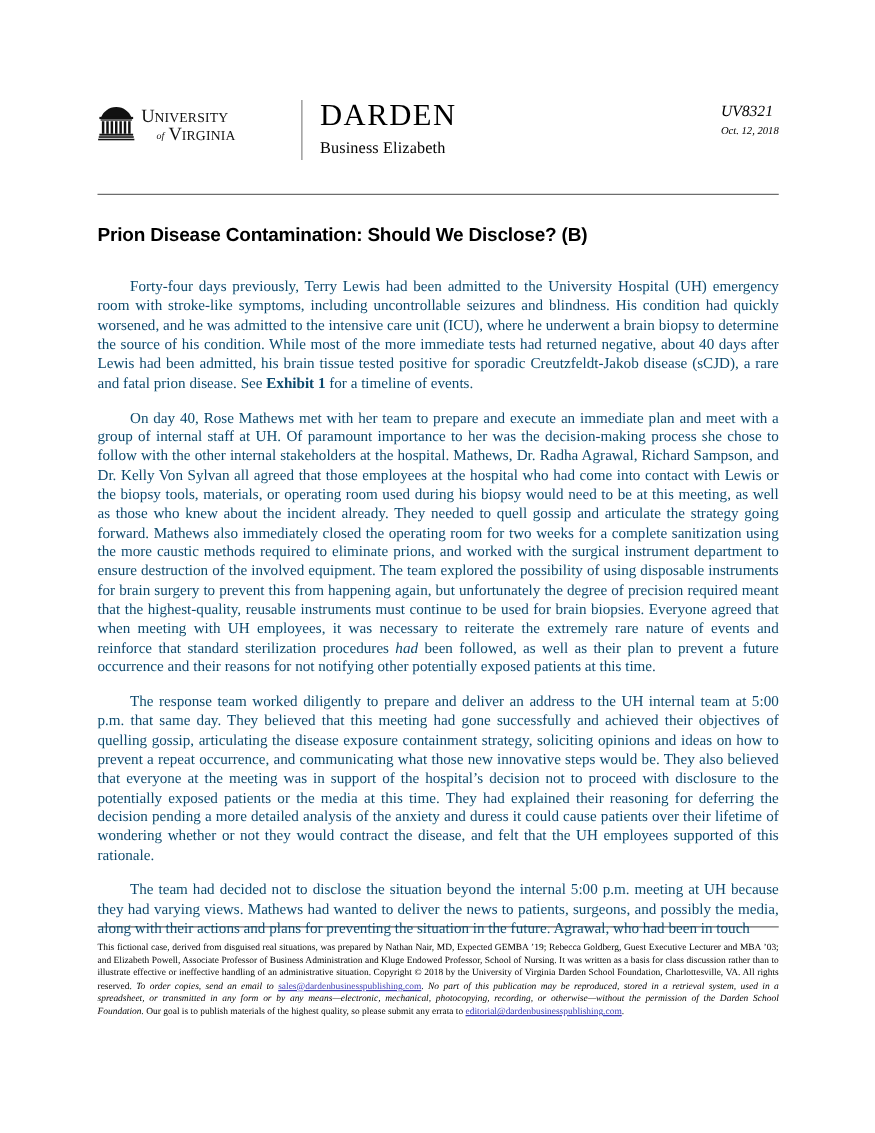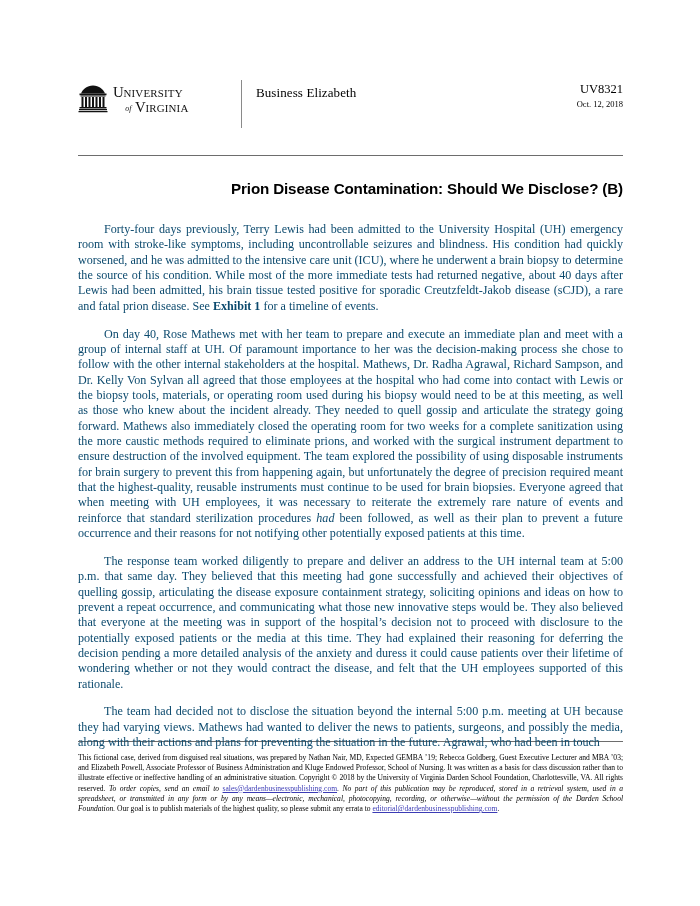--- a/index.html
+++ b/index.html
@@ -84,22 +84,23 @@
   }
   .darden-sub {
     font-family: "Liberation Serif", "DejaVu Serif", serif;
     font-size: 13px;
     letter-spacing: 0.1px;
     margin-top: 4px;
     color: #000;
   }
 
   .doc-meta {
-    text-align: right;
+    text-align: left;
     padding-top: 2px;
+    font-style: italic;
   }
   .doc-number {
     font-family: "Liberation Serif", "DejaVu Serif", serif;
     font-size: 12.5px;
     line-height: 1.25;
     color: #000;
   }
   .doc-date {
     font-family: "Liberation Serif", "DejaVu Serif", serif;
     font-size: 8.5px;
@@ -125,21 +126,21 @@
     height: 1px;
     background: #6d6d6d;
   }
 
   
   .doc-title {
     position: absolute;
     left: 78px;
     top: 170px;
     width: 545px;
-    text-align: right;
+    text-align: left;
     font-family: "Liberation Sans", "DejaVu Sans", sans-serif;
     font-weight: bold;
     font-size: 15.2px;
     letter-spacing: -0.15px;
     color: #000;
   }
 
   
   .body-copy {
     position: absolute;
@@ -215,20 +216,21 @@
             <text x="14" y="31" font-family="Liberation Serif, DejaVu Serif, serif" font-size="9" font-style="italic" fill="#111">of</text>
             <text x="25" y="32" font-family="Liberation Serif, DejaVu Serif, serif" font-size="17" fill="#111">V</text>
             <text x="37" y="32" font-family="Liberation Serif, DejaVu Serif, serif" font-size="12.5" letter-spacing="0.2" fill="#111">IRGINIA</text>
           </svg>
         </span>
       </div>
 
       <div class="brand-divider"></div>
 
       <div class="darden-block">
+        <div class="darden-title">DARDEN</div>
         <div class="darden-sub">Business Elizabeth</div>
       </div>
     </div>
 
     <div class="doc-meta">
       <div class="doc-number">UV8321</div>
       <div class="doc-date">Oct. 12, 2018</div>
     </div>
   </div>
 

